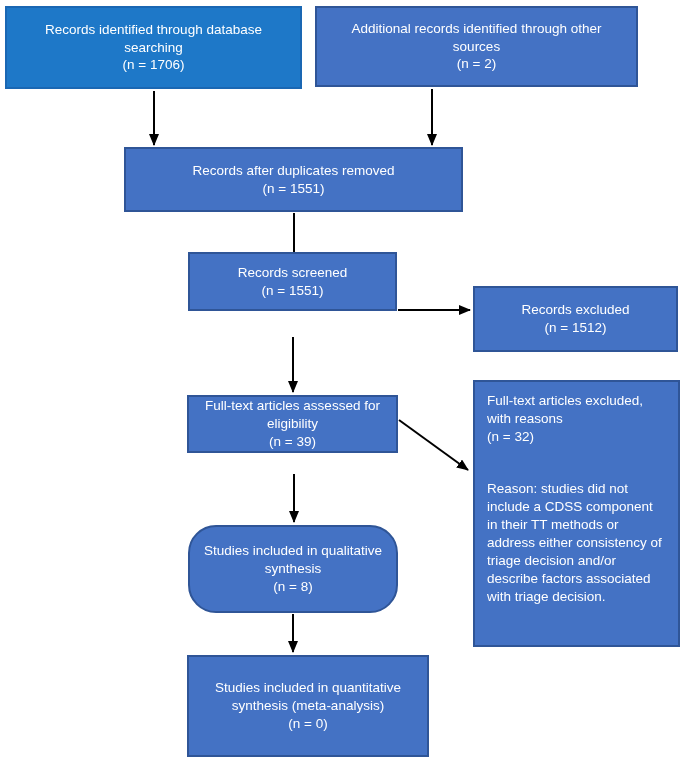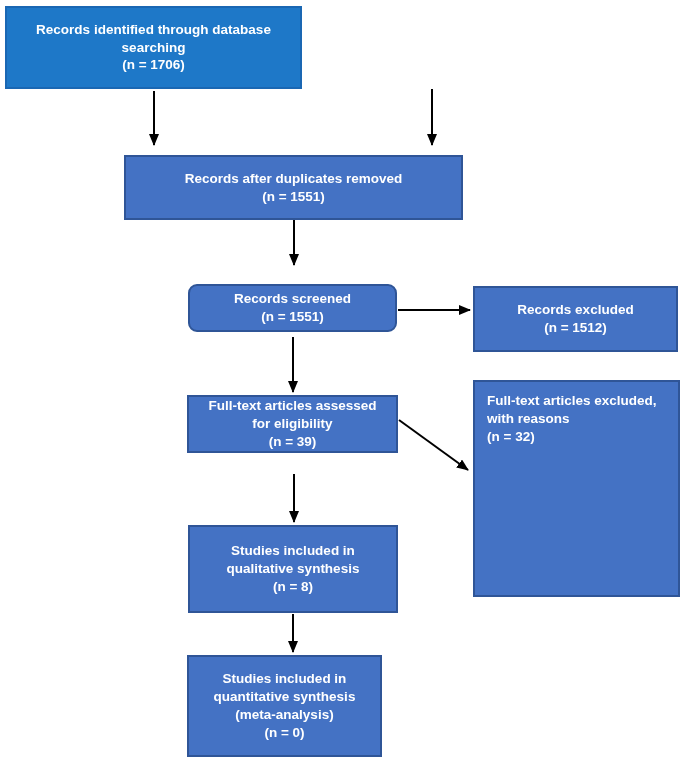--- a/index.html
+++ b/index.html
@@ -27,21 +27,20 @@
     border: 2px solid var(--box-border);
     color: var(--text);
     font-size: 13.5px;
     line-height: 1.33;
     display: flex;
     flex-direction: column;
     justify-content: center;
     align-items: center;
     text-align: center;
     padding: 4px 10px;
-    font-weight: bold;
   }
   .box--highlight {
     background: var(--hl-fill);
     border-color: var(--hl-border);
   }
   .box--topleft {
     justify-content: flex-start;
     align-items: flex-start;
     text-align: left;
     padding: 10px 12px;
@@ -49,27 +48,27 @@
   .box--topleft .para-gap { margin-bottom: 34px; }
   .arrow-layer {
     position: absolute;
     left: 0; top: 0;
     width: 685px; height: 762px;
     pointer-events: none;
   }
   
   #b-identified   { left: 5px;   top: 6px;   width: 297px; height: 83px;  }
   #b-additional   { left: 315px; top: 6px;   width: 323px; height: 81px;  }
-  #b-dedup        { left: 124px; top: 147px; width: 339px; height: 65px; margin-top: 8px;  }
-  #b-screened     { left: 188px; top: 284px; width: 209px; height: 48px; border-radius: 9px;  }
+  #b-dedup        { left: 124px; top: 147px; width: 339px; height: 65px;  }
+  #b-screened     { left: 188px; top: 252px; width: 209px; height: 59px;  }
   #b-rec-excl     { left: 473px; top: 286px; width: 205px; height: 66px;  }
   #b-ft-assessed  { left: 187px; top: 395px; width: 211px; height: 58px;  }
-  #b-ft-excl      { left: 473px; top: 380px; width: 207px; height: 217px; }
-  #b-qualitative  { left: 188px; top: 525px; width: 210px; height: 88px;  }
-  #b-quantitative { left: 187px; top: 655px; width: 195px; height: 102px; }
+  #b-ft-excl      { left: 473px; top: 380px; width: 207px; height: 267px; }
+  #b-qualitative  { left: 188px; top: 525px; width: 210px; height: 88px; border-radius: 28px;  }
+  #b-quantitative { left: 187px; top: 655px; width: 242px; height: 102px; }
 </style>
 </head>
 <body>
 
 <div class="canvas">
 
   <svg class="arrow-layer" width="685" height="762" viewBox="0 0 685 762" xmlns="http://www.w3.org/2000/svg">
     <defs>
       <marker id="ah" markerUnits="userSpaceOnUse" markerWidth="14" markerHeight="12" refX="11" refY="5" orient="auto">
         <path d="M0,0 L12,5 L0,10 Z" fill="#000000"></path>
@@ -83,20 +82,24 @@
     <line x1="399" y1="420" x2="468" y2="470" stroke="#000000" stroke-width="2" marker-end="url(#ah)"></line>
     <line x1="294" y1="474" x2="294" y2="522" stroke="#000000" stroke-width="2" marker-end="url(#ah)"></line>
     <line x1="293" y1="614" x2="293" y2="652" stroke="#000000" stroke-width="2" marker-end="url(#ah)"></line>
   </svg>
 
   <div id="b-identified" class="box box--highlight">
     <div>Records identified through database searching</div>
     <div>(n = 1706)</div>
   </div>
 
+  <div id="b-additional" class="box">
+    <div>Additional records identified through other sources</div>
+    <div>(n = 2)</div>
+  </div>
 
   <div id="b-dedup" class="box">
     <div>Records after duplicates removed</div>
     <div>(n = 1551)</div>
   </div>
 
   <div id="b-screened" class="box">
     <div>Records screened</div>
     <div>(n = 1551)</div>
   </div>
@@ -107,20 +110,21 @@
   </div>
 
   <div id="b-ft-assessed" class="box">
     <div>Full-text articles assessed for eligibility</div>
     <div>(n = 39)</div>
   </div>
 
   <div id="b-ft-excl" class="box box--topleft">
     <div>Full-text articles excluded, with reasons</div>
     <div class="para-gap">(n = 32)</div>
+    <div>Reason: studies did not include a CDSS component in their TT methods or address either consistency of triage decision and/or describe factors associated with triage decision.</div>
   </div>
 
   <div id="b-qualitative" class="box">
     <div>Studies included in qualitative synthesis</div>
     <div>(n = 8)</div>
   </div>
 
   <div id="b-quantitative" class="box">
     <div>Studies included in quantitative synthesis (meta-analysis)</div>
     <div>(n = 0)</div>

